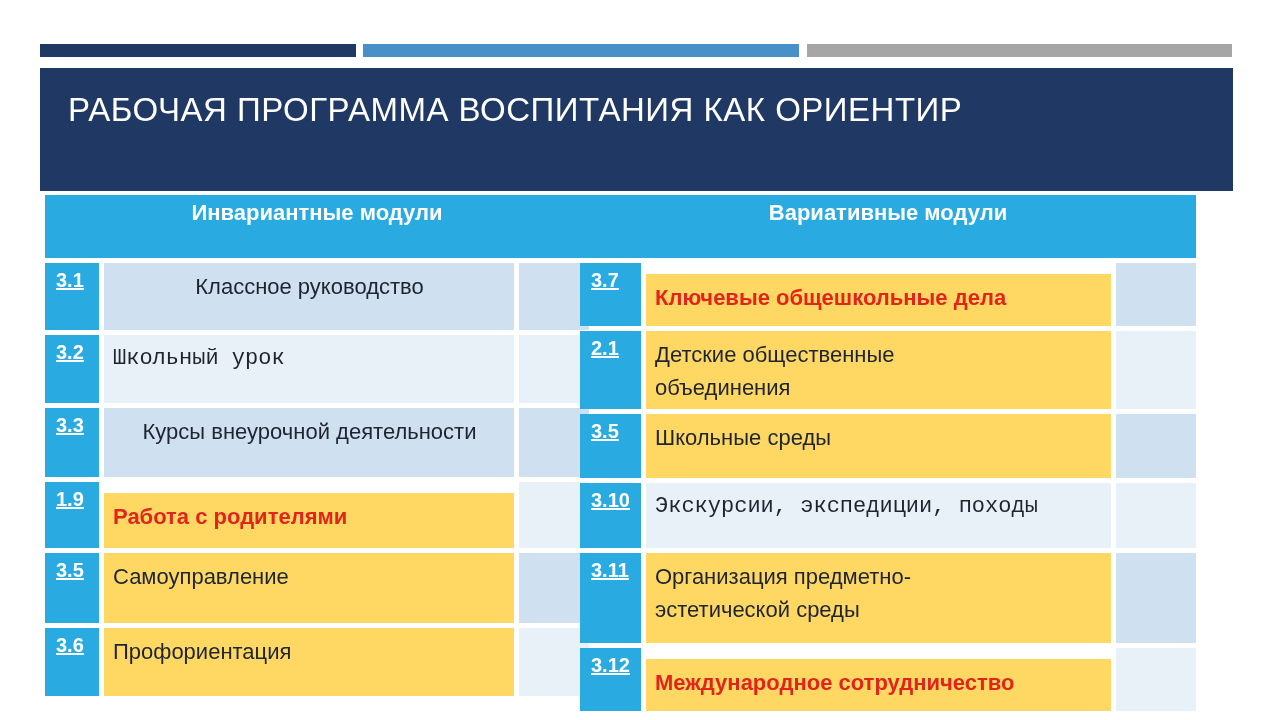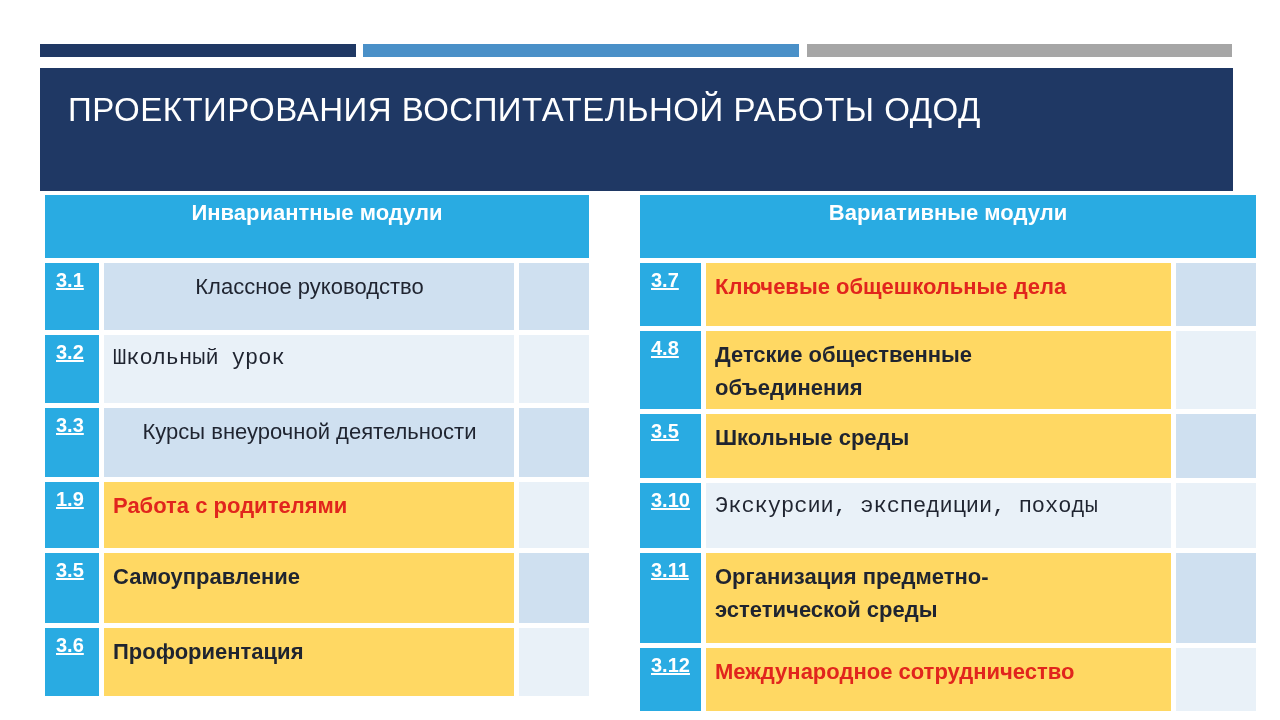--- a/index.html
+++ b/index.html
@@ -23,54 +23,54 @@
     white-space:nowrap;
   }
   .ptable{position:absolute; top:195px; display:grid; column-gap:5px; row-gap:5px;}
   .table-left{
     left:45px; width:464px;
     grid-template-columns:54px 410px 70px;
     grid-template-rows:63px 67px 68px 69px 66px 70px 68px;
     border-radius:30px;
   }
   .table-right{
-    left:640px; width:536px;
+    left:580px; width:536px;
     grid-template-columns:61px 465px 80px;
     grid-template-rows:63px 63px 78px 64px 65px 90px 63px;
   }
   .row{display:contents;}
   .cell{box-sizing:border-box;}
   .hdr{
     grid-column:1 / -1; background:var(--cyan); color:var(--white);
     font-weight:bold; font-size:22px; text-align:center; padding-top:5px;
   }
   .num{
     background:var(--cyan); color:var(--white); font-weight:bold;
     font-size:20px; padding:6px 0 0 11px;text-decoration:underline;
   }
   .lbl{
     color:var(--body-text); font-size:22px; line-height:1.5;
     padding:7px 8px 0 9px; white-space:pre-line;
   }
   .odd{background:var(--band-medium);text-align:center;}
   .even{background:var(--band-light);font-family:Liberation Mono, monospace;}
-  .hl{background:var(--yellow);font-weight:bold;}
-  .red{color:var(--red); font-weight:bold;}
+  .hl{background:var(--yellow);}
+  .red{color:var(--red); font-weight:bold;margin-top:11px;}
 </style>
 </head>
 <body>
 
 <div class="slide">
 
   <div class="bar bar1"></div>
   <div class="bar bar2"></div>
   <div class="bar bar3"></div>
 
   <div class="title-box">
-    <div>ПРОЕКТИРОВАНИЯ ВОСПИТАТЕЛЬНОЙ РАБОТЫ ОДОД</div>
+    <div>РАБОЧАЯ ПРОГРАММА ВОСПИТАНИЯ КАК ОРИЕНТИР</div>
   </div>
 
   <div class="ptable table-left">
     <div class="cell hdr">Инвариантные модули</div>
 
     <div class="row">
       <div class="cell num">3.1</div>
       <div class="cell lbl odd">Классное руководство</div>
       <div class="cell band odd"></div>
     </div>
@@ -103,21 +103,21 @@
 
   <div class="ptable table-right">
     <div class="cell hdr">Вариативные модули</div>
 
     <div class="row">
       <div class="cell num">3.7</div>
       <div class="cell lbl hl red">Ключевые общешкольные дела</div>
       <div class="cell band odd"></div>
     </div>
     <div class="row">
-      <div class="cell num">4.8</div>
+      <div class="cell num">2.1</div>
       <div class="cell lbl hl">Детские общественные
 объединения</div>
       <div class="cell band even"></div>
     </div>
     <div class="row">
       <div class="cell num">3.5</div>
       <div class="cell lbl hl">Школьные среды</div>
       <div class="cell band odd"></div>
     </div>
     <div class="row">

